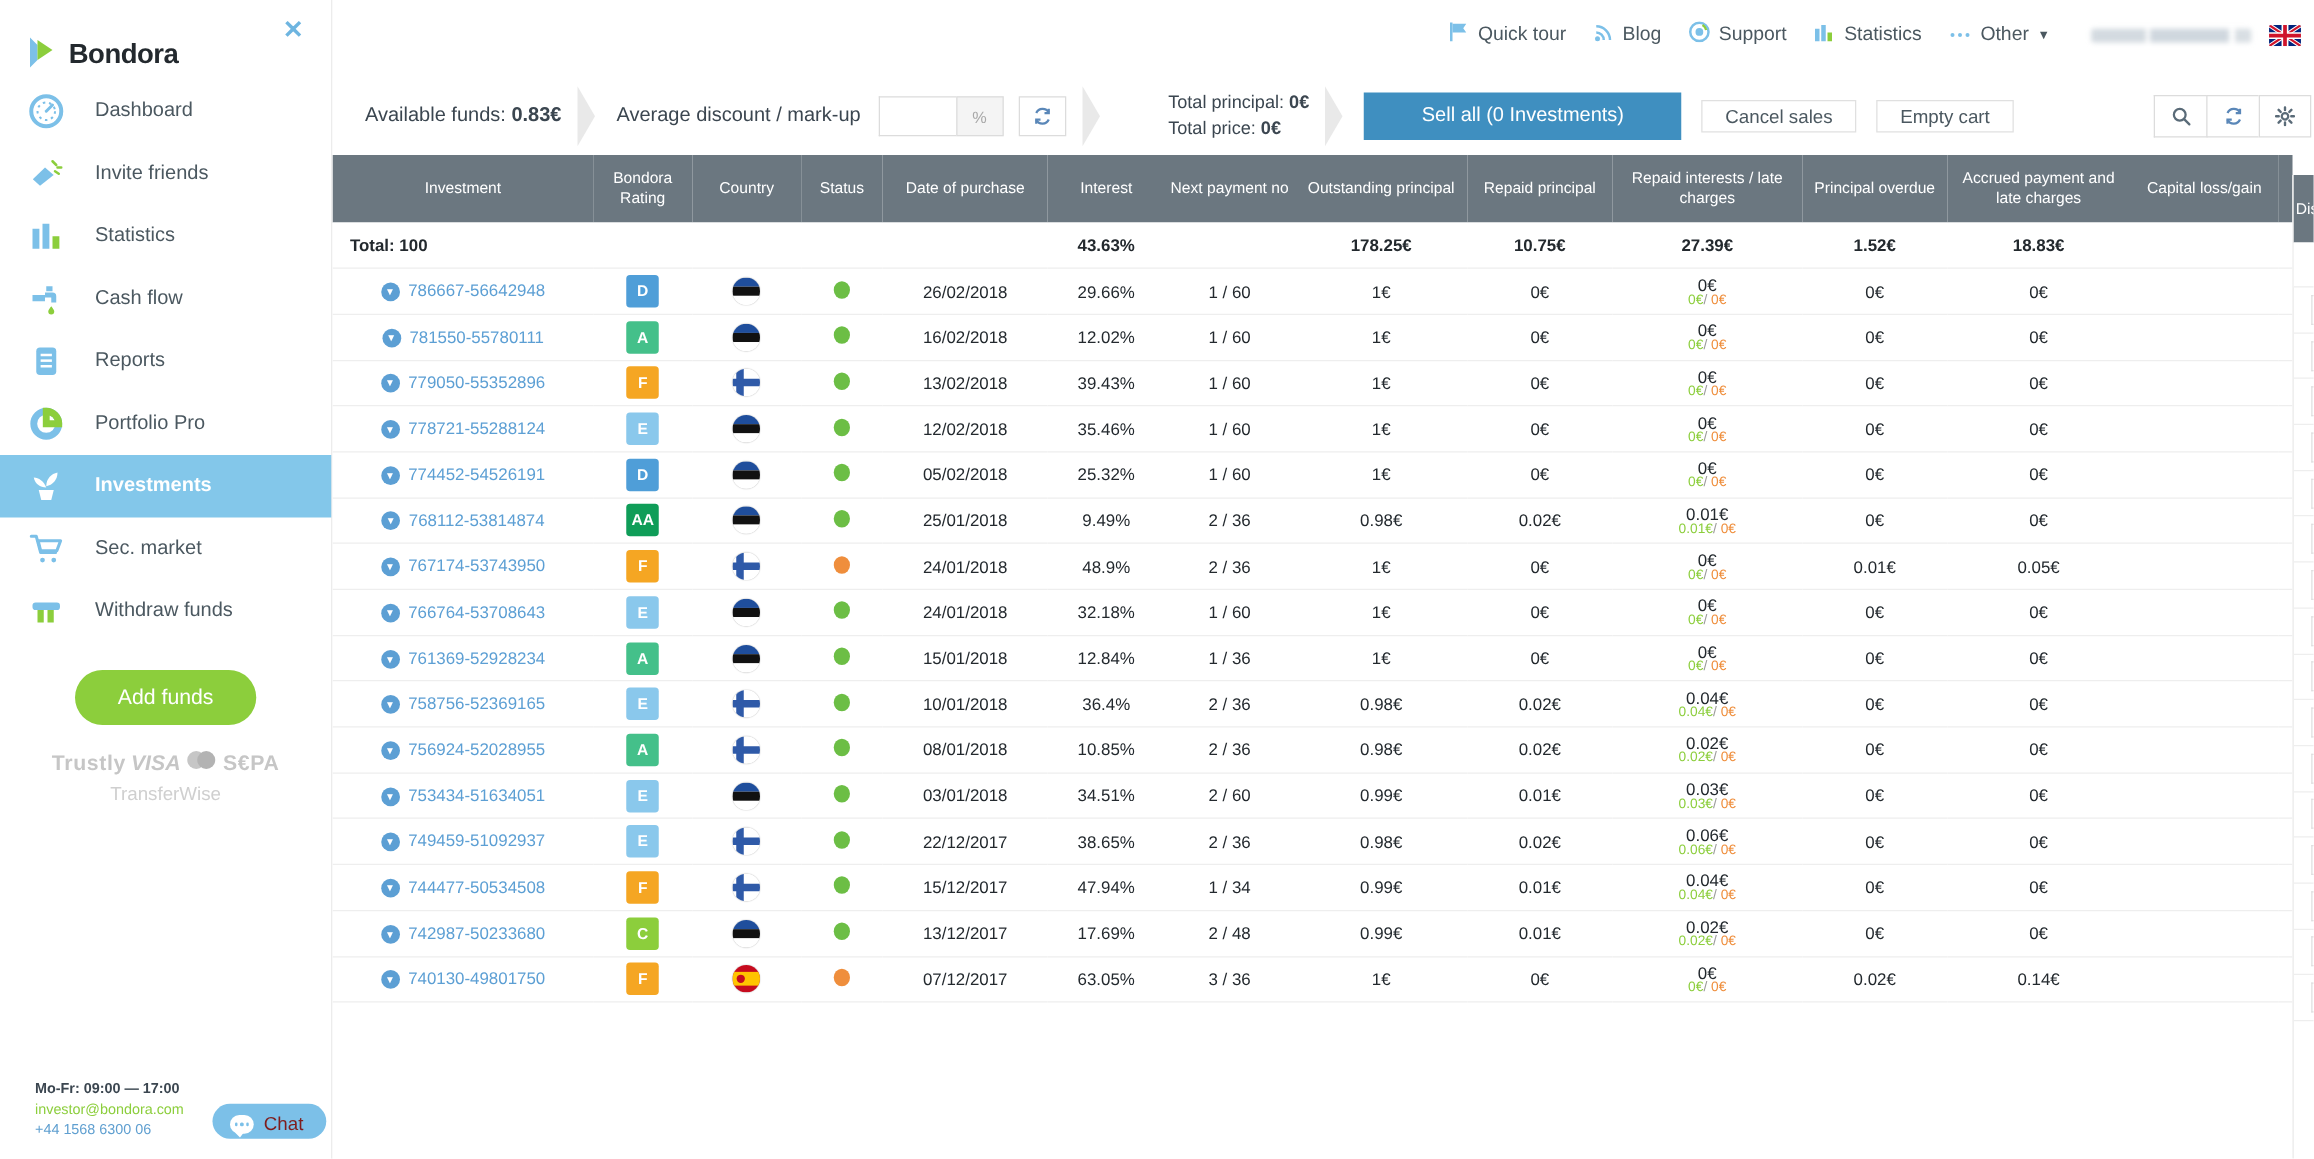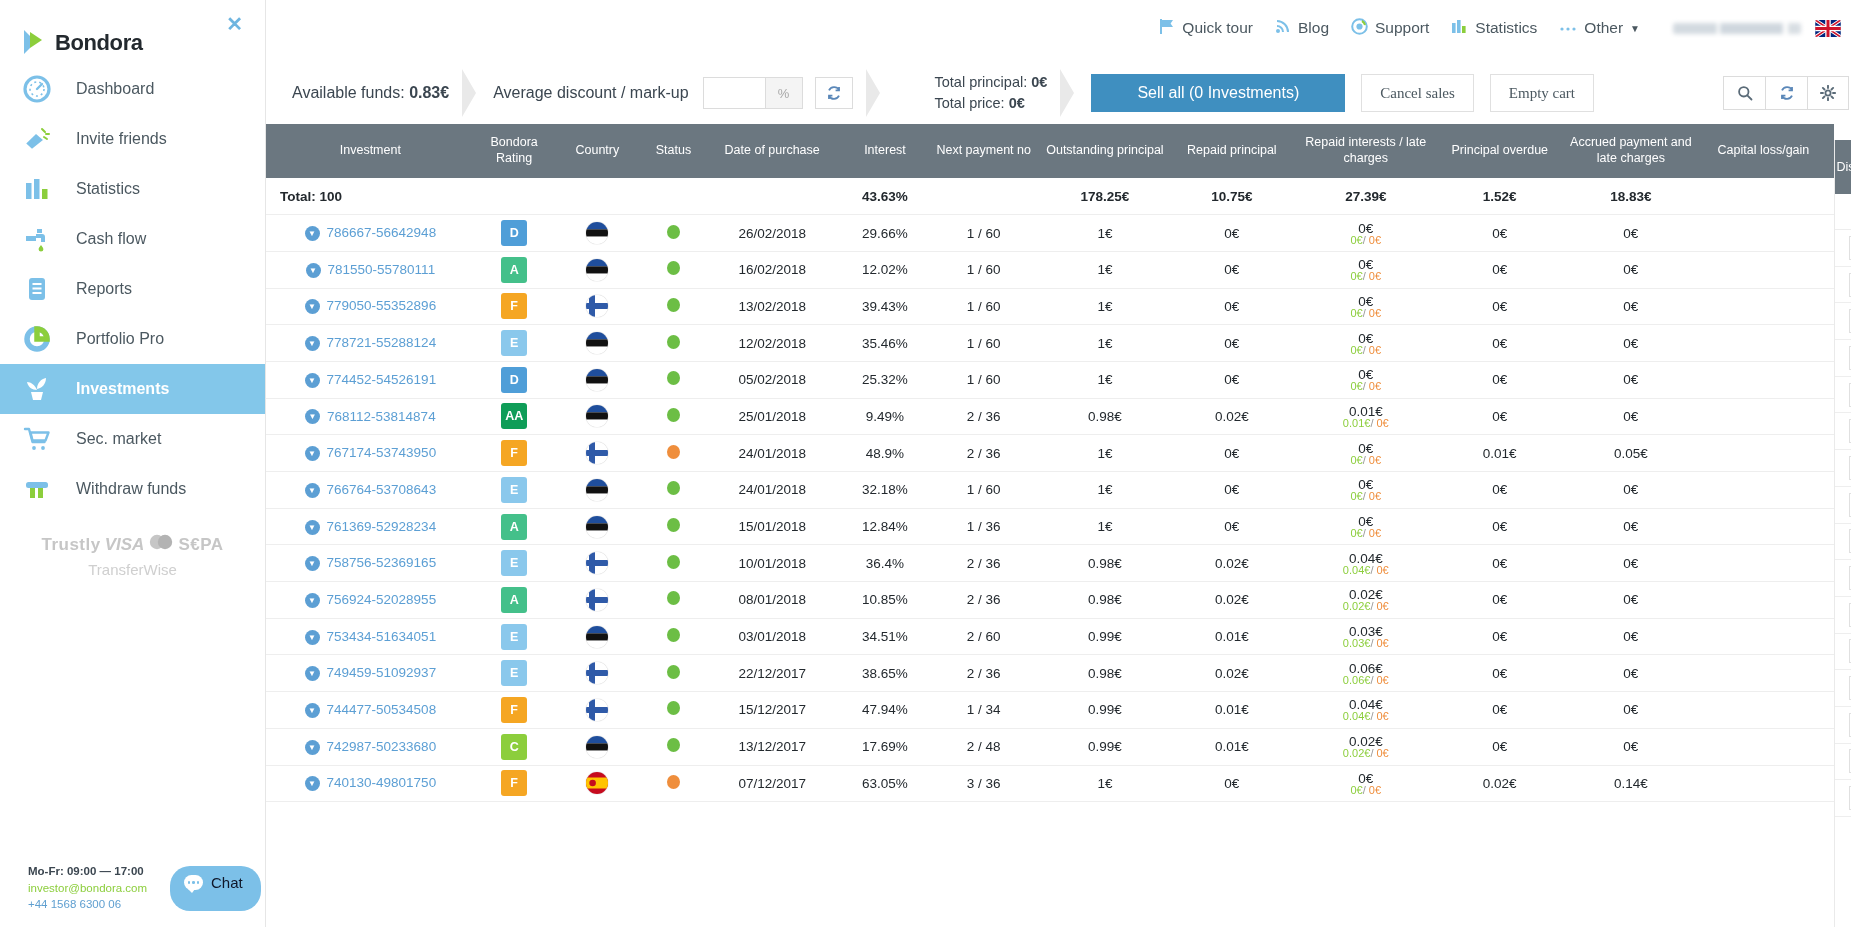--- a/index.html
+++ b/index.html
@@ -55,22 +55,22 @@
 
   .contact {
     position: absolute; bottom: 14px; left: 28px;
     font-size: 11.5px; line-height: 1.45;
   }
   .contact .hrs { color: #3b4650; font-weight: bold; }
   .contact .mail { color: #8cce3c; }
   .contact .tel { color: #5f9fd0; }
   .chat-btn {
     position: absolute; bottom: 16px; left: 170px;
-    background: #7cc0e8; color: #0f172a; border-radius: 20px;
-    padding: 8px 18px 20px 14px; display: flex; align-items: center;
+    background: #7cc0e8; color: #7f1d1d; border-radius: 20px;
+    padding: 8px 18px 3px 14px; display: flex; align-items: center;
     gap: 8px; font-size: 15px; cursor: pointer;
   }
   .chat-bubble {
     width: 19px; height: 15px; background: #fff; border-radius: 8px;
     position: relative; display: flex; align-items: center; justify-content: center; gap: 2px;
   }
   .chat-bubble i { width: 2.5px; height: 2.5px; border-radius: 50%; background: #7cc0e8; display: block; }
   .chat-bubble:after {
     content: ""; position: absolute; bottom: -3px; left: 4px;
     border-left: 4px solid transparent; border-right: 3px solid transparent;
@@ -124,22 +124,22 @@
     display: flex; align-items: center; justify-content: center; cursor: pointer;
     color: #5a6b78; margin-left: 12px;
   }
   .totals-block { font-size: 14.5px; line-height: 1.45; color: #3b4650; margin-left: 38px; }
   .sell-all {
     background: #3f8fc0; color: #fff; border: none; height: 38px;
     padding: 0 46px; font-size: 16px; cursor: pointer; font-family: inherit;
     margin-left: 18px;
   }
   .ghost-btn {
-    background: #fff; border: 1px solid #e0e0e0; height: 38px; padding: 0 18px;
-    font-size: 15px; color: #4b5860; cursor: pointer; margin-left: 16px; font-family: Liberation Serif, serif;
+    background: #fff; border: 1px solid #e0e0e0; height: 26px; padding: 0 18px;
+    font-size: 15px; color: #4b5860; cursor: pointer; margin-left: 16px; font-family: Liberation Sans, sans-serif;
   }
   .tool-right { margin-left: auto; display: flex; padding-right: 2px; }
   .tool-right .icon-btn { margin-left: 0; border-right: none; height: 34px; width: 42px; }
   .tool-right .icon-btn:last-child { border-right: 1px solid #dcdcdc; }
 
   
   .table-wrap { position: relative; }
   table.grid { border-collapse: collapse; width: 1568px; table-layout: fixed; }
   table.grid thead th {
     background: #6b7780; color: #fff; font-weight: normal; font-size: 12.5px;
@@ -304,20 +304,23 @@
         <svg width="30" height="30" viewBox="0 0 30 30">
             <rect x="4" y="8" width="22" height="6" rx="2.5" fill="#7cc0e8"></rect>
             <rect x="8" y="14" width="5" height="10" fill="#8cce3c"></rect>
             <rect x="16" y="14" width="5" height="10" fill="#8cce3c"></rect>
           </svg>
       </span>
       <span>Withdraw funds</span>
     </div>
   </div>
 
+  <div class="addfunds-wrap">
+    <button class="addfunds">Add funds</button>
+  </div>
 
   <div class="pay-logos">
     <span class="lg">Trustly</span>
     <span>VISA</span>
     <span>
       <svg width="26" height="16" viewBox="0 0 26 16">
           <circle cx="9" cy="8" r="7.2" fill="#c6c6c6"></circle>
           <circle cx="17" cy="8" r="7.2" fill="#b3b3b3"></circle>
         </svg>
     </span>

